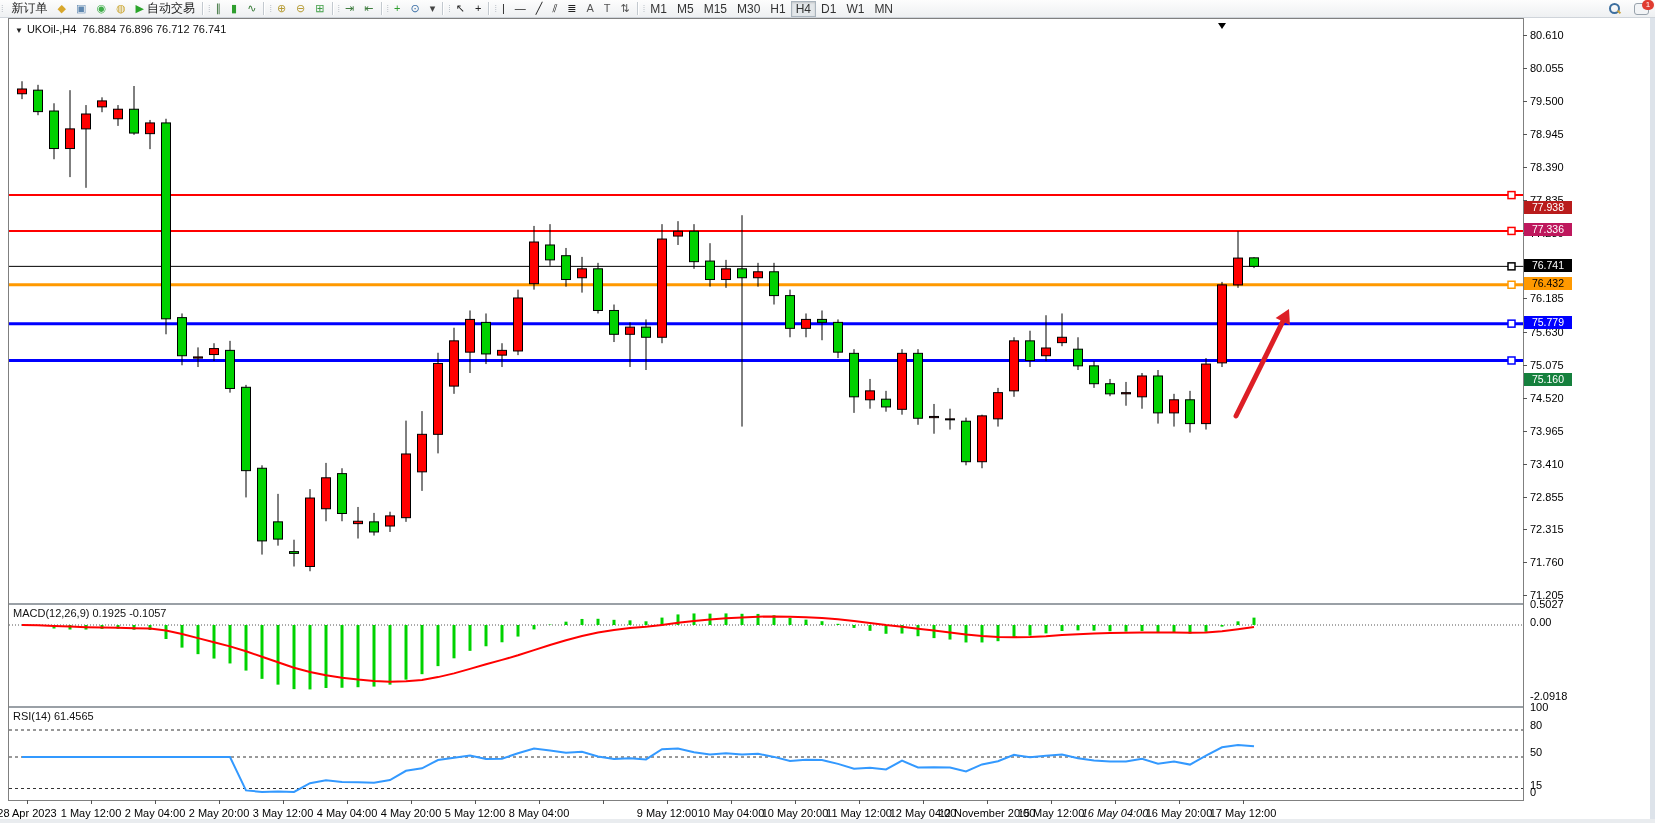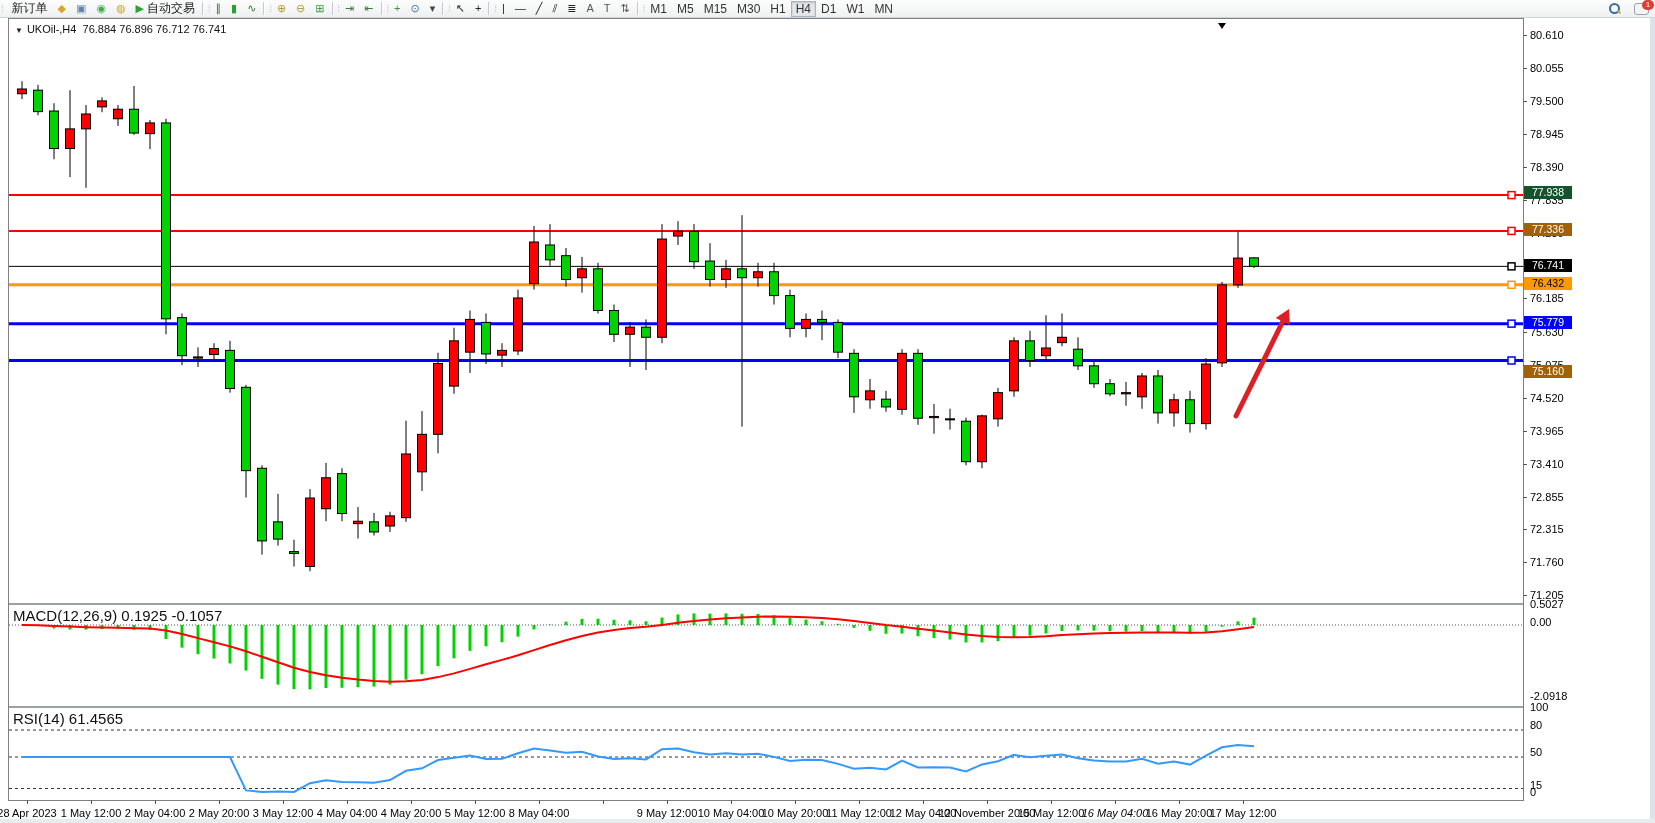--- a/index.html
+++ b/index.html
@@ -22,21 +22,21 @@
   .lens .tail{position:absolute;left:8px;top:8px;width:4px;height:2px;background:#caa23a;transform:rotate(45deg);}
   .bubble{position:relative;width:13px;height:10px;border:1px solid #98a2ac;border-radius:3px;background:#f2f4f6;}
   .bubble .badge{position:absolute;right:-6px;top:-4px;min-width:10px;height:10px;border-radius:6px;
     background:#e03c31;color:#fff;font-size:8px;line-height:10px;text-align:center;padding:0 1px;}
   
   #chart-window{position:absolute;left:8px;top:18px;width:1514px;height:781px;
     border:1px solid #808080;box-sizing:content-box;background:#fff;z-index:5;}
   #main-panel{position:relative;width:1514px;height:584px;border-bottom:2px solid #9aa0a6;}
   #macd-panel{position:relative;width:1514px;height:101px;border-bottom:2px solid #9aa0a6;}
   #rsi-panel{position:relative;width:1514px;height:94px;}
-  .panel-label{position:absolute;left:4px;top:2px;font-size:15px;color:#111;z-index:6;background:transparent;}
+  .panel-label{position:absolute;left:4px;top:2px;font-size:11px;color:#111;z-index:6;background:transparent;}
   #chart-title{position:absolute;left:6px;top:4px;font-size:11px;color:#111;z-index:7;}
   #chart-title .tri{font-size:8px;color:#222;margin-right:4px;}
   
   #price-axis{position:absolute;left:1523px;top:18px;width:70px;height:781px;z-index:8;}
   .ptick{position:absolute;left:7px;font-size:11px;color:#000;white-space:nowrap;}
   .ptick-mark{position:absolute;left:0;width:4px;height:1px;background:#555;}
   .ptag{position:absolute;left:1px;width:48px;height:13px;font-size:10.5px;line-height:13px;
     text-align:center;z-index:9;}
   .iaxis-label{position:absolute;left:7px;font-size:11px;color:#000;white-space:nowrap;}
   #time-axis{position:absolute;left:8px;top:800px;width:1585px;height:23px;z-index:8;}
@@ -477,26 +477,26 @@
       <div class="ptick-mark" style="top: 445.688px;"></div>
       <div class="ptick" style="top: 439.688px;">73.410</div>
       <div class="ptick-mark" style="top: 478.733px;"></div>
       <div class="ptick" style="top: 472.733px;">72.855</div>
       <div class="ptick-mark" style="top: 510.884px;"></div>
       <div class="ptick" style="top: 504.884px;">72.315</div>
       <div class="ptick-mark" style="top: 543.929px;"></div>
       <div class="ptick" style="top: 537.929px;">71.760</div>
       <div class="ptick-mark" style="top: 576.974px;"></div>
       <div class="ptick" style="top: 570.974px;">71.205</div>
-      <div class="ptag" style="top: 168px; background: #14532d; color: rgb(255, 255, 255);">77.938</div>
-      <div class="ptag" style="top: 205.434px; background: #a16207; color: rgb(255, 255, 255);">77.336</div>
+      <div class="ptag" style="top: 183px; background: #b91c1c; color: rgb(255, 255, 255);">77.938</div>
+      <div class="ptag" style="top: 205.434px; background: #be185d; color: rgb(255, 255, 255);">77.336</div>
       <div class="ptag" style="top: 240.86px; background: rgb(0, 0, 0); color: rgb(255, 255, 255);">76.741</div>
       <div class="ptag" style="top: 259.258px; background: rgb(255, 153, 0); color: rgb(0, 0, 0);">76.432</div>
       <div class="ptag" style="top: 298.138px; background: rgb(0, 0, 255); color: rgb(255, 255, 255);">75.779</div>
-      <div class="ptag" style="top: 347px; background: #a16207; color: rgb(255, 255, 255);">75.160</div>
+      <div class="ptag" style="top: 355px; background: #15803d; color: rgb(255, 255, 255);">75.160</div>
       <div class="iaxis-label" style="top: 580px;">0.5027</div>
       <div class="iaxis-label" style="top: 598px;">0.00</div>
       <div class="iaxis-label" style="top: 672px;">-2.0918</div>
       <div class="iaxis-label" style="top: 683px;">100</div>
       <div class="iaxis-label" style="top: 701px;">80</div>
       <div class="iaxis-label" style="top: 728px;">50</div>
       <div class="iaxis-label" style="top: 761px;">15</div>
       <div class="iaxis-label" style="top: 768px;">0</div>
     </div>
   <div id="time-axis">

